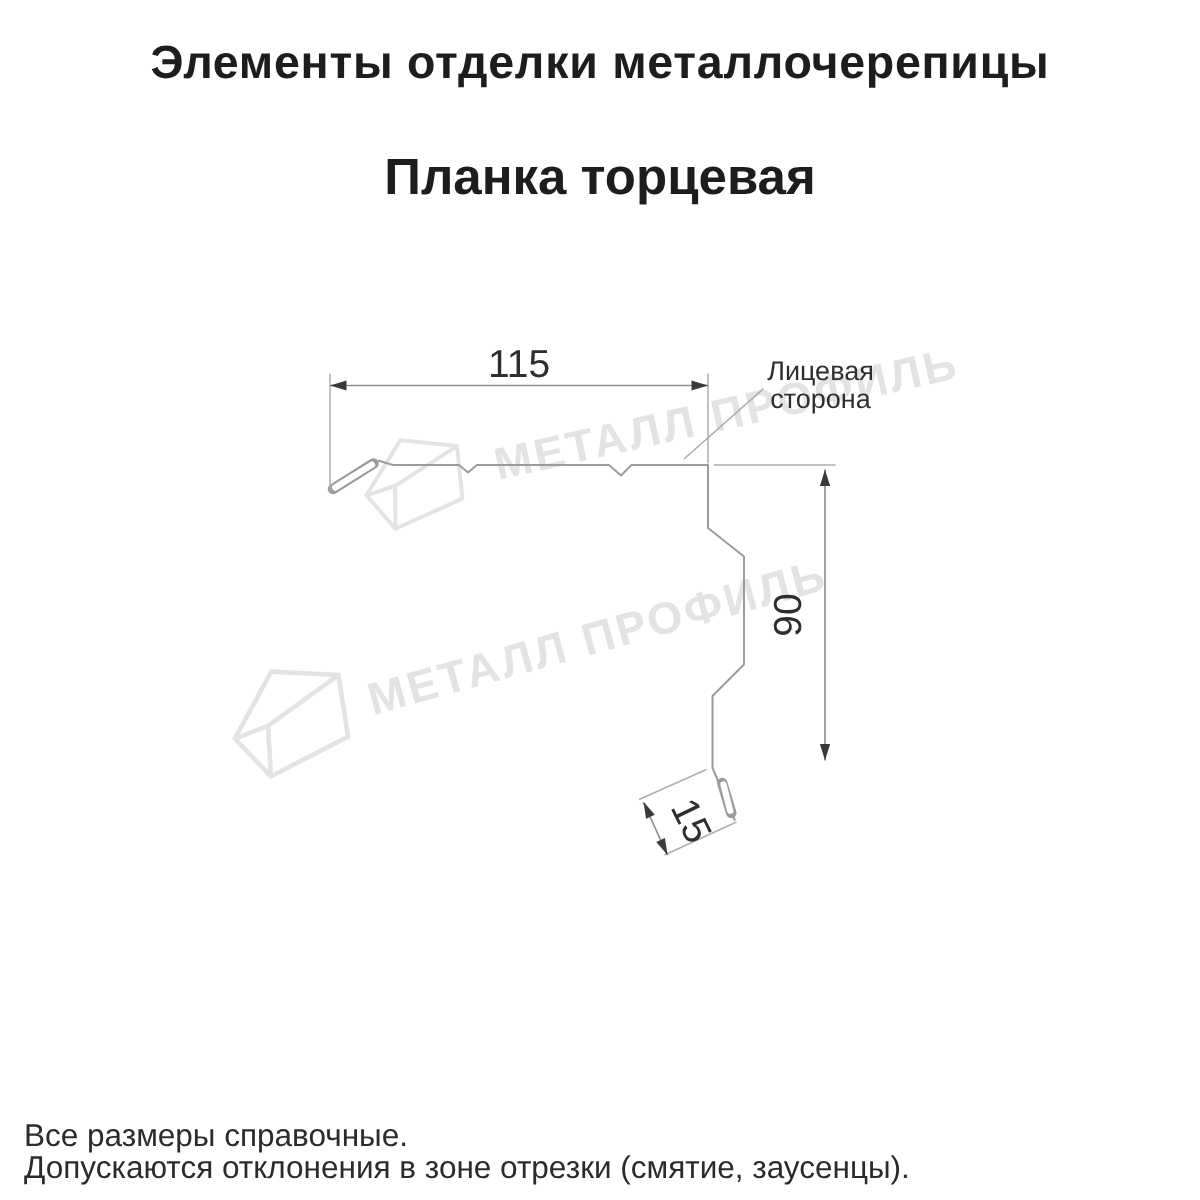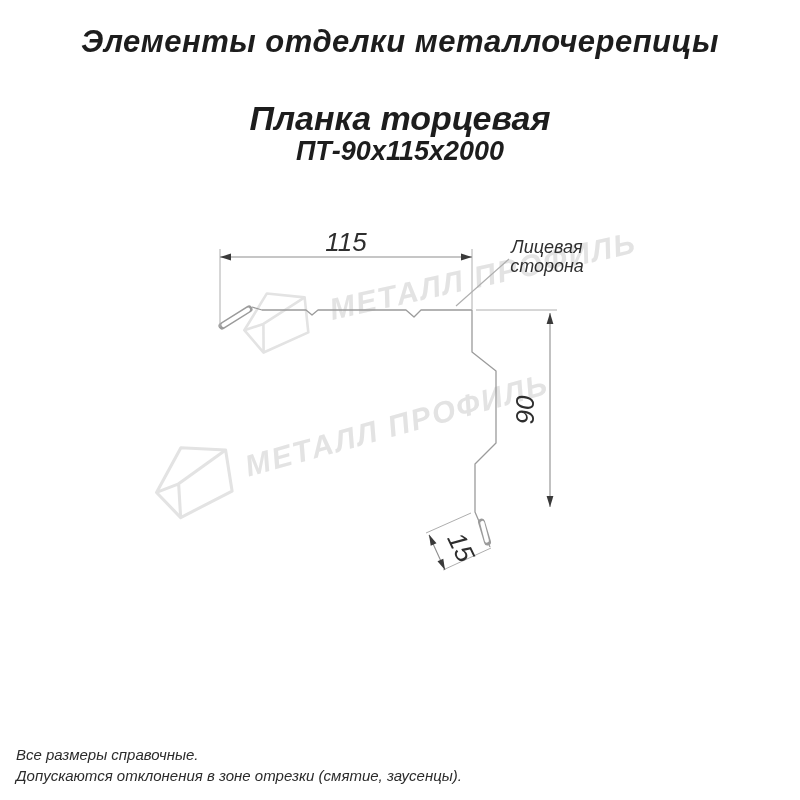--- a/index.html
+++ b/index.html
@@ -2,21 +2,20 @@
 <html style="--title: #1d1d1d; --text: #2b2b2b; --dimtext: #2e2e2e; --line: #9b9b9b; --dim: #8e8e8e; --ext: #aeaeae; --arrow: #3a3a3a; --watermark: #e3e3e3;"><head>
 <meta charset="utf-8">
 <style>
   html,body{margin:0;padding:0;background:#ffffff;}
   .page{
     position:relative;
     width:800px;height:800px;
     background:#ffffff;
     font-family:"Liberation Sans", sans-serif;
     overflow:hidden;
-    font-style:italic;
   }
   .page-title{
     position:absolute;top:24px;left:0;width:800px;
     text-align:center;
     font-size:31px;font-weight:bold;
     color:var(--title,#1d1d1d);
     letter-spacing:0.5px;
   }
   .product-name{
     position:absolute;top:99px;left:0;width:800px;
@@ -28,21 +27,21 @@
     position:absolute;top:136px;left:0;width:800px;
     text-align:center;
     font-size:27px;font-weight:bold;
     color:var(--title,#1d1d1d);
   }
   .drawing{
     position:absolute;top:0;left:0;width:800px;height:800px;
   }
   .footer-note{
     position:absolute;left:16px;
-    font-size:15px;
+    font-size:21px;
     color:var(--text,#2b2b2b);
   }
   .footer-note.n1{top:746px;}
   .footer-note.n2{top:767px;}
 
   
   .profile{stroke:var(--line,#9b9b9b);stroke-width:1.3;fill:none;stroke-linejoin:round;}
   .hem-outer{stroke:var(--line,#9b9b9b);stroke-width:7;fill:none;stroke-linecap:round;}
   .hem-inner{stroke:#ffffff;stroke-width:4.2;fill:none;stroke-linecap:round;}
   .dimline{stroke:var(--dim,#8e8e8e);stroke-width:1.1;fill:none;}
@@ -64,21 +63,20 @@
   }
   .wmlogo{stroke:var(--watermark,#e3e3e3);stroke-width:2.6;fill:none;stroke-linejoin:round;}
 </style>
 </head>
 <body>
 
 <div class="page">
 
   <div class="page-title">Элементы отделки металлочерепицы</div>
   <div class="product-name">Планка торцевая</div>
-  <div class="product-code">ПТ-90х115х2000</div>
 
   <svg class="drawing" viewBox="0 0 800 800" xmlns="http://www.w3.org/2000/svg" aria-hidden="true">
 
     <defs>
       <g id="wmlogo">
         <path class="wmlogo" d="M6 36 L36 5 L72 17 L68 52 L20 62 Z"></path>
         <path class="wmlogo" d="M20 62 L26 34 L72 17 M26 34 L6 36"></path>
       </g>
     </defs>
 

